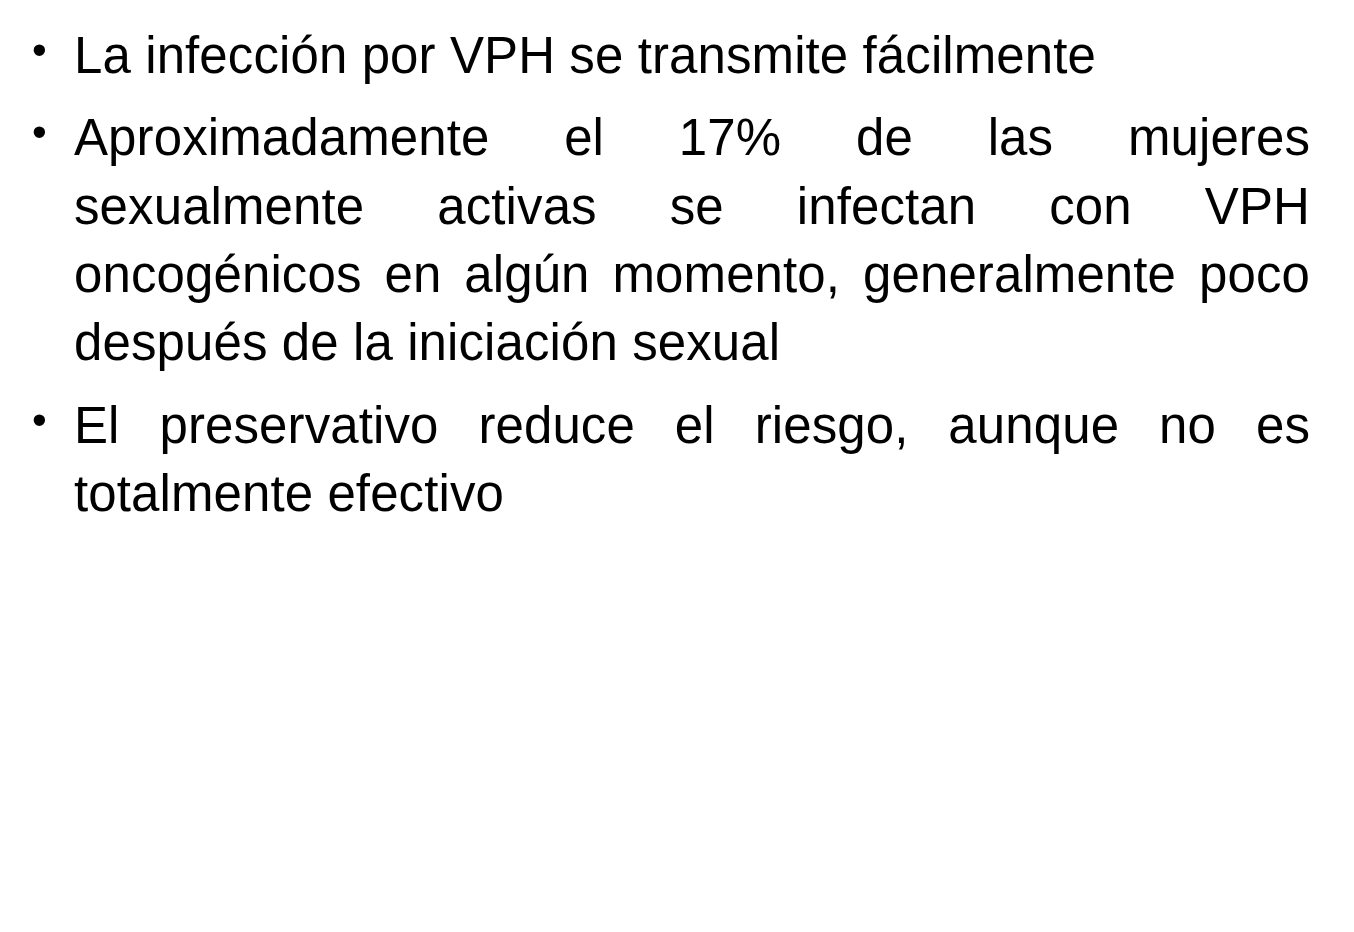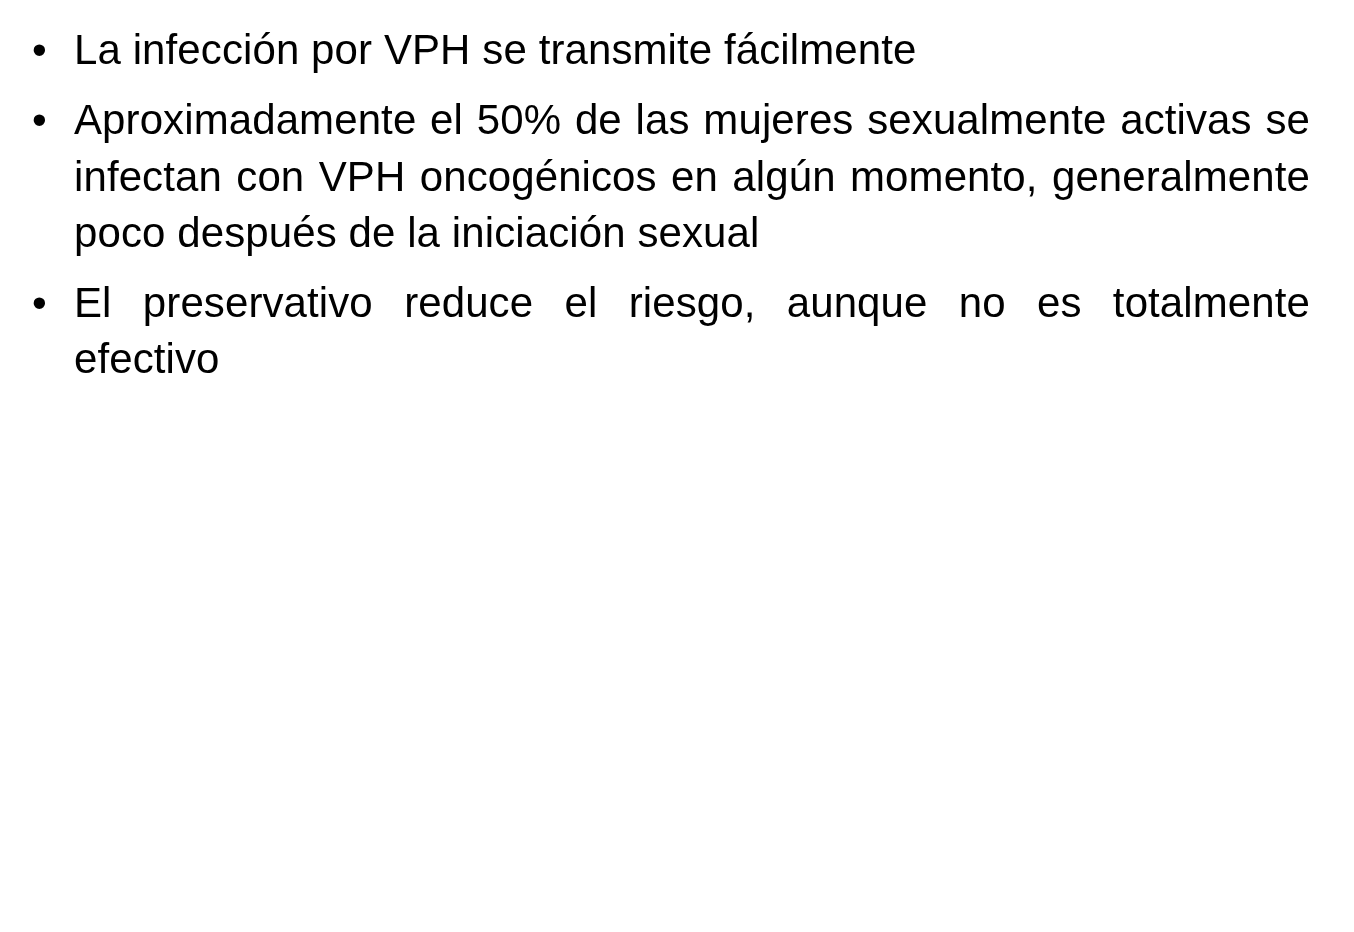--- a/index.html
+++ b/index.html
@@ -23,21 +23,21 @@
   }
   .bullet-list {
     list-style: none;
     margin: 0;
     padding: 0;
   }
   .bullet-item {
     position: relative;
     padding-left: 56px;
     margin: 0 0 14px 0;
-    font-size: 42px;
+    font-size: 51px;
     line-height: 1.34;
     text-align: justify;
     text-justify: inter-word;
     font-weight: 400;
     letter-spacing: 0.1px;
   }
   .bullet-item:last-child {
     margin-bottom: 0;
   }
   .bullet-item::before {
@@ -55,19 +55,19 @@
 </style>
 </head>
 <body style="background: rgb(255, 255, 255); color: rgb(0, 0, 0);">
 
 <div class="slide">
   <ul class="bullet-list">
     <li class="bullet-item">
       <span>La infección por VPH se transmite fácilmente</span>
     </li>
     <li class="bullet-item">
-      <span>Aproximadamente el 50% de las mujeres sexualmente activas se infectan con VPH oncogénicos en algún momento, generalmente poco después de la iniciación sexual</span>
+      <span>Aproximadamente el 17% de las mujeres sexualmente activas se infectan con VPH oncogénicos en algún momento, generalmente poco después de la iniciación sexual</span>
     </li>
     <li class="bullet-item">
       <span>El preservativo reduce el riesgo, aunque no es totalmente efectivo</span>
     </li>
   </ul>
 </div>
 
 </body></html>

